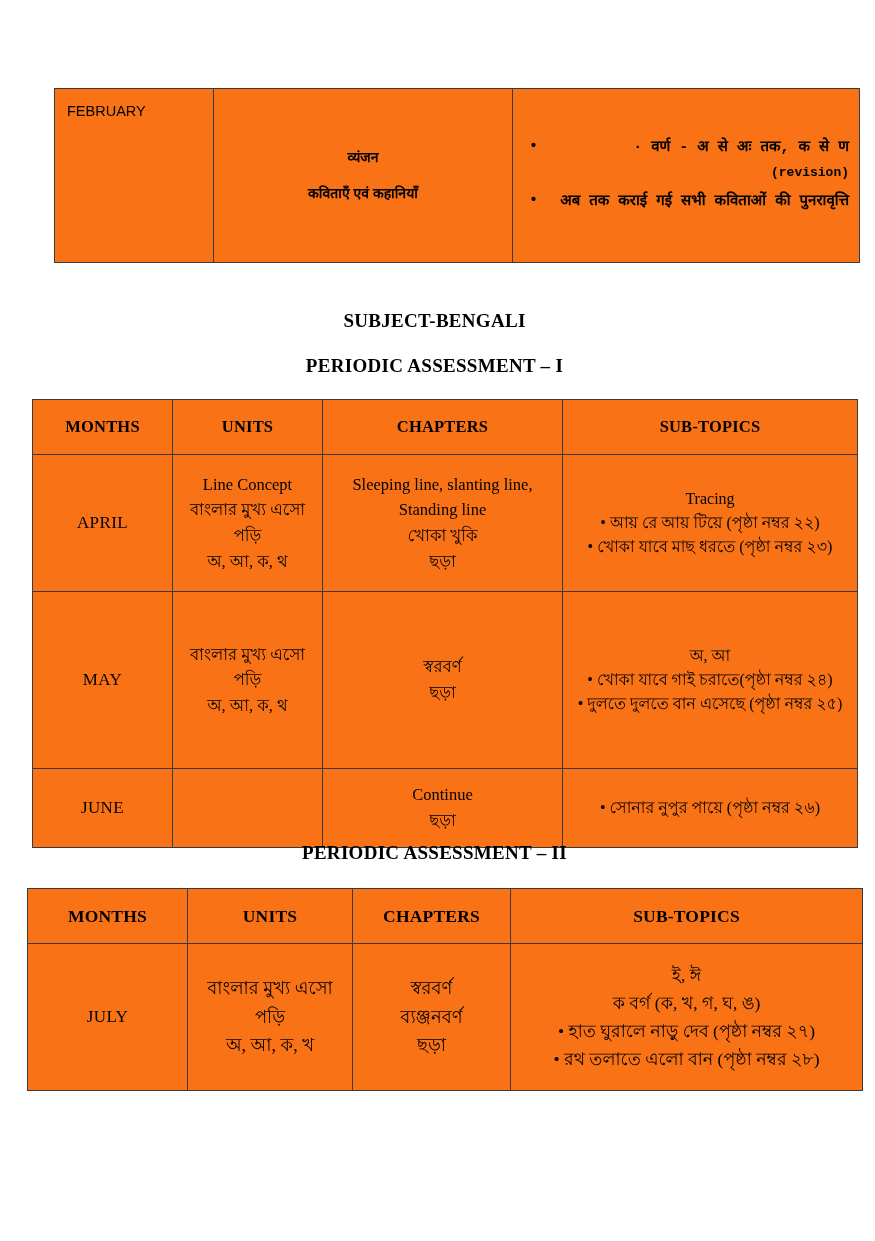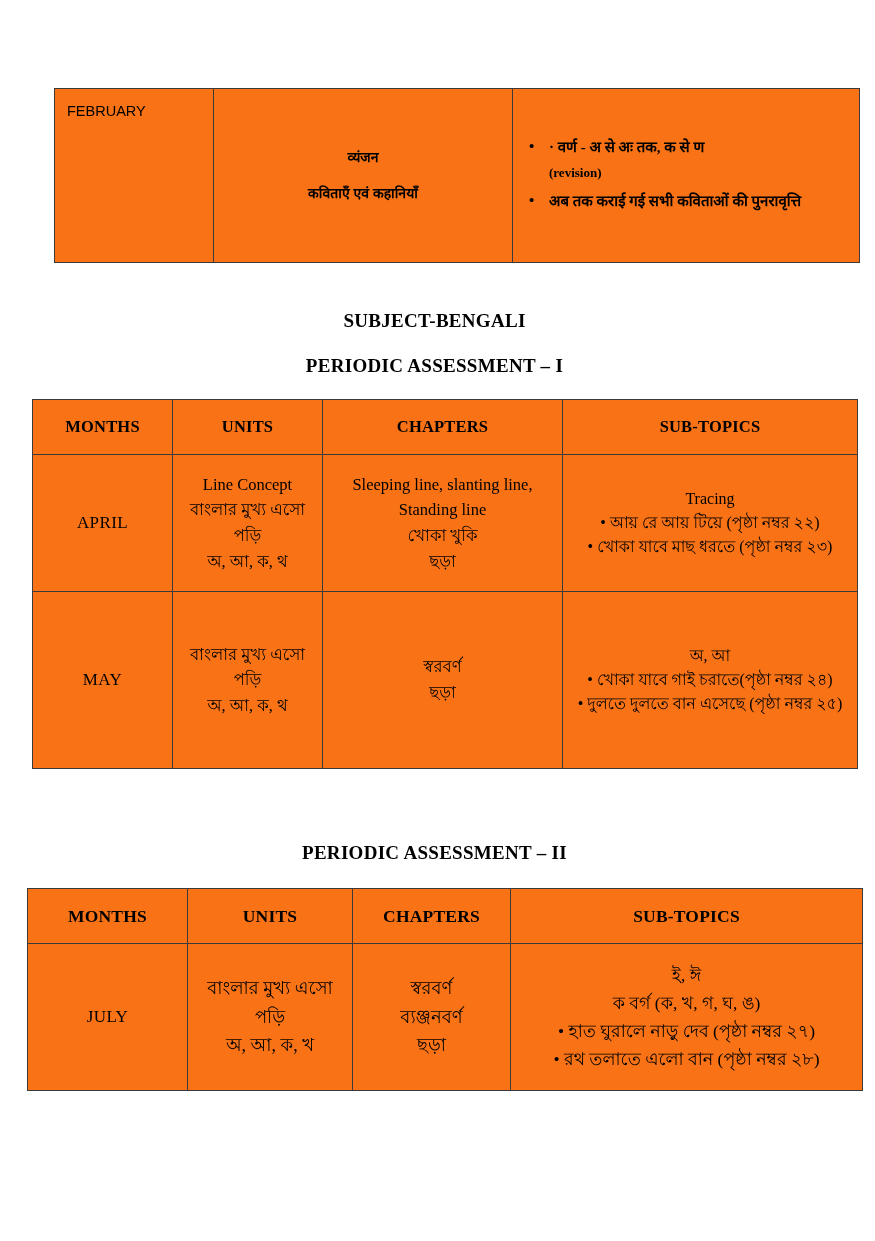--- a/index.html
+++ b/index.html
@@ -54,22 +54,22 @@
     font-size: 14px;
     line-height: 2.55;
     margin-top: 28px;
   }
   .cell-hindi-units .ln { display: block; }
 
   .feb-bullets {
     margin: 0;
     padding: 0 4px 0 30px;
     list-style: none;
-    text-align: left;
-    font-family: Liberation Serif, serif;
+    text-align: right;
+    font-family: Liberation Mono, monospace;
     font-weight: bold;
     font-size: 15px;
     line-height: 1.85;
   }
   .feb-bullets > li {
     position: relative;
     margin-bottom: 2px;
   }
   .feb-bullets > li::before {
     content: "\2022";
@@ -258,20 +258,35 @@
       </td>
       <td>
         <ul class="bullet-list">
           <li>অ, আ</li>
           <li class="b">খোকা যাবে গাই  চরাতে(পৃষ্ঠা নম্বর ২৪)</li>
           <li class="b">দুলতে দুলতে বান এসেছে (পৃষ্ঠা নম্বর ২৫)</li>
         </ul>
       </td>
     </tr>
 
+    <tr class="row-june">
+      <td class="month-cell">JUNE</td>
+      <td></td>
+      <td>
+        <span class="stack">
+          <span class="ln">Continue</span>
+          <span class="ln">ছড়া</span>
+        </span>
+      </td>
+      <td>
+        <ul class="bullet-list">
+          <li class="b">সোনার  নুপুর  পায়ে  (পৃষ্ঠা নম্বর ২৬)</li>
+        </ul>
+      </td>
+    </tr>
   </tbody>
 </table>
 
 <div class="heading" id="heading-pa2">PERIODIC ASSESSMENT – II</div>
 
 <table class="doc-table tbl-pa2">
   <colgroup>
     <col class="c1">
       <col class="c2">
       <col class="c3">

